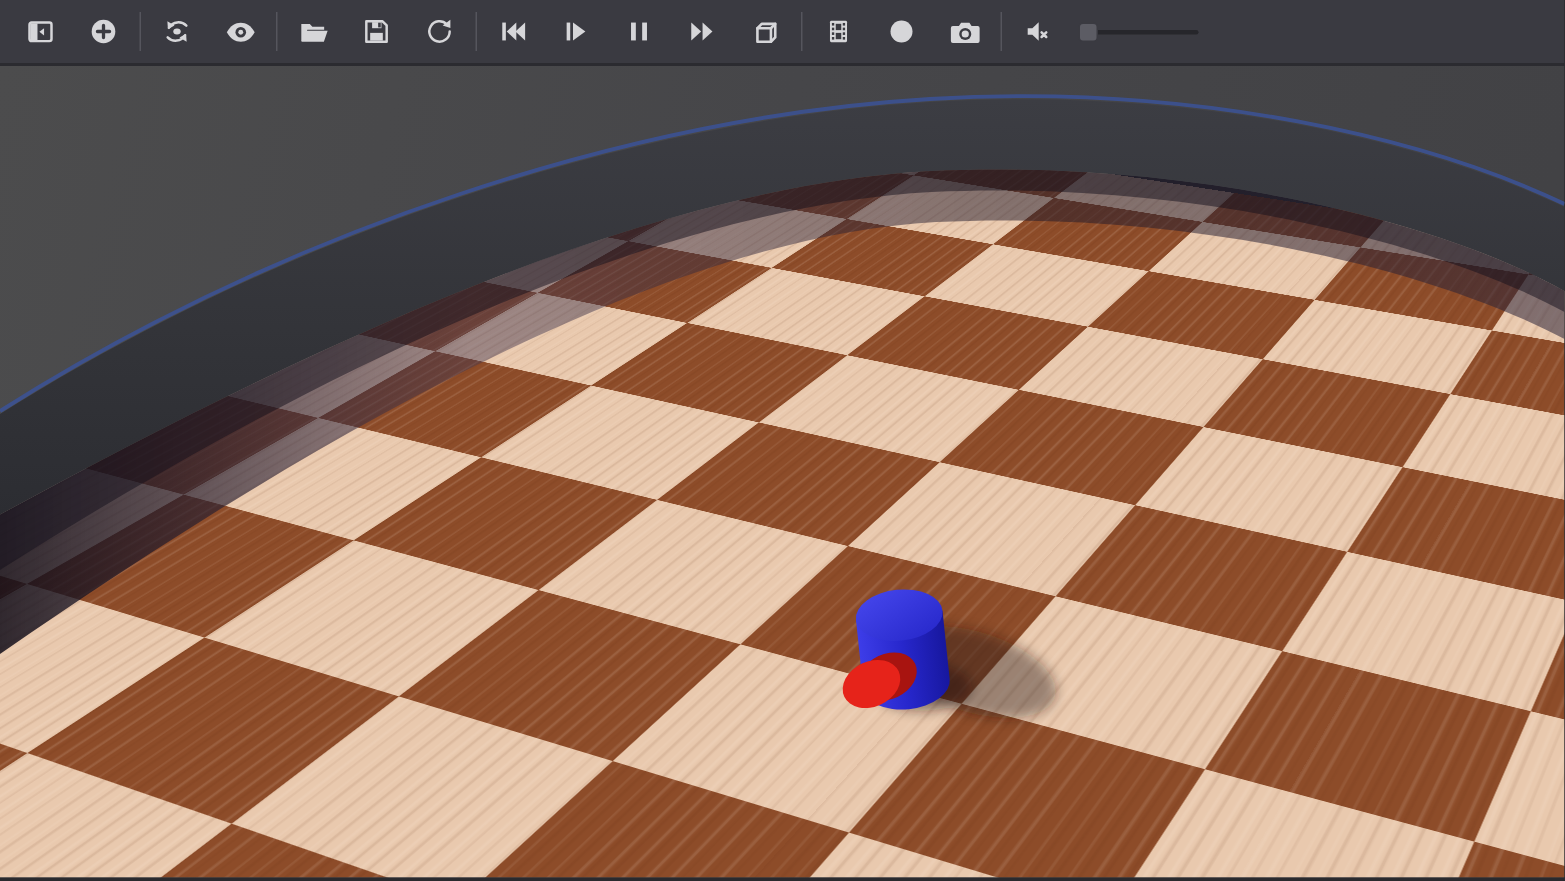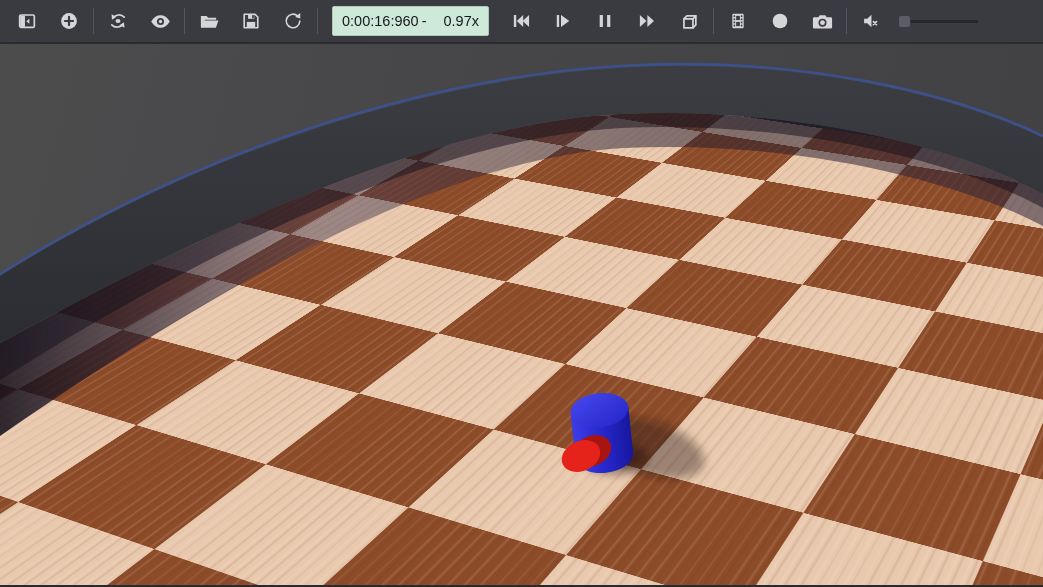--- a/index.html
+++ b/index.html
@@ -93,25 +93,20 @@
 
     <button class="tb-btn">
       <svg width="22" height="22" viewBox="0 0 24 24">
         <path class="ic" stroke-width="2.2" d="M19.4 12a7.4 7.4 0 1 1-2.1-5.2"></path>
         <polygon class="icf" points="19.9,3.4 19.9,9.4 14.3,7.6"></polygon>
       </svg>
     </button>
 
     <div class="tb-sep"></div>
 
-    <div class="time-box">
-      <span>0:00:16:960</span>
-      <span class="dash">-</span>
-      <span class="spd">0.97x</span>
-    </div>
 
     <button class="tb-btn">
       <svg width="22" height="22" viewBox="0 0 24 24">
         <rect class="icf" x="4.2" y="5.5" width="2.6" height="13"></rect>
         <polygon class="icf" points="14.4,5.5 7.4,12 14.4,18.5"></polygon>
         <polygon class="icf" points="20.8,5.5 13.8,12 20.8,18.5"></polygon>
       </svg>
     </button>
 
     <button class="tb-btn">

